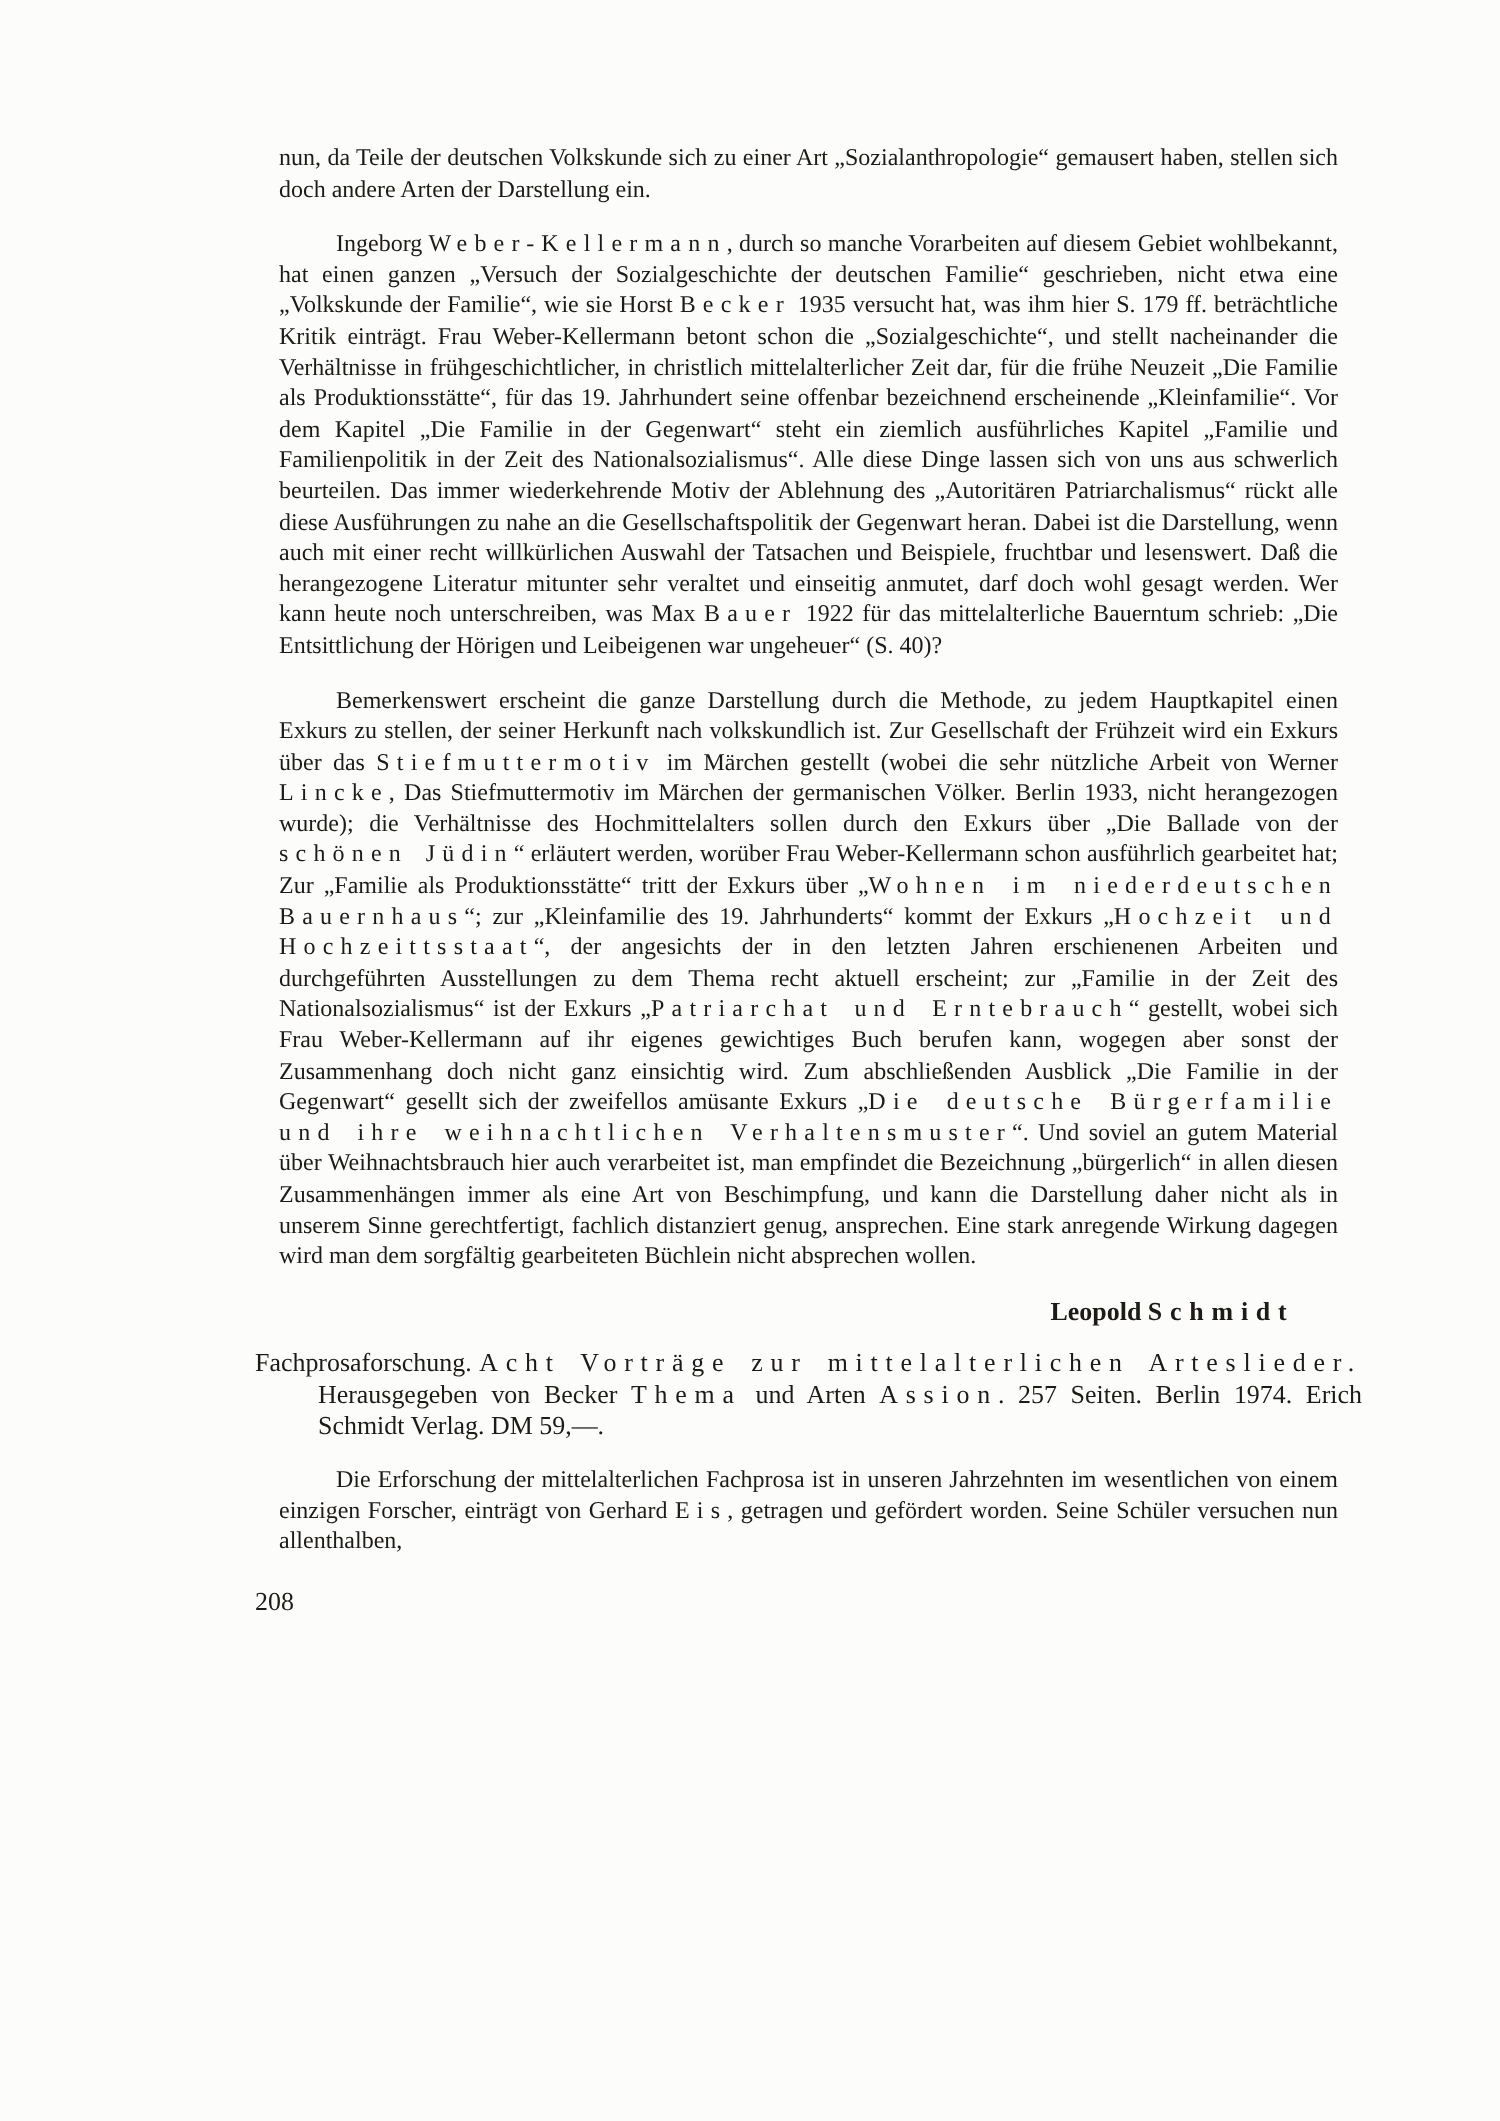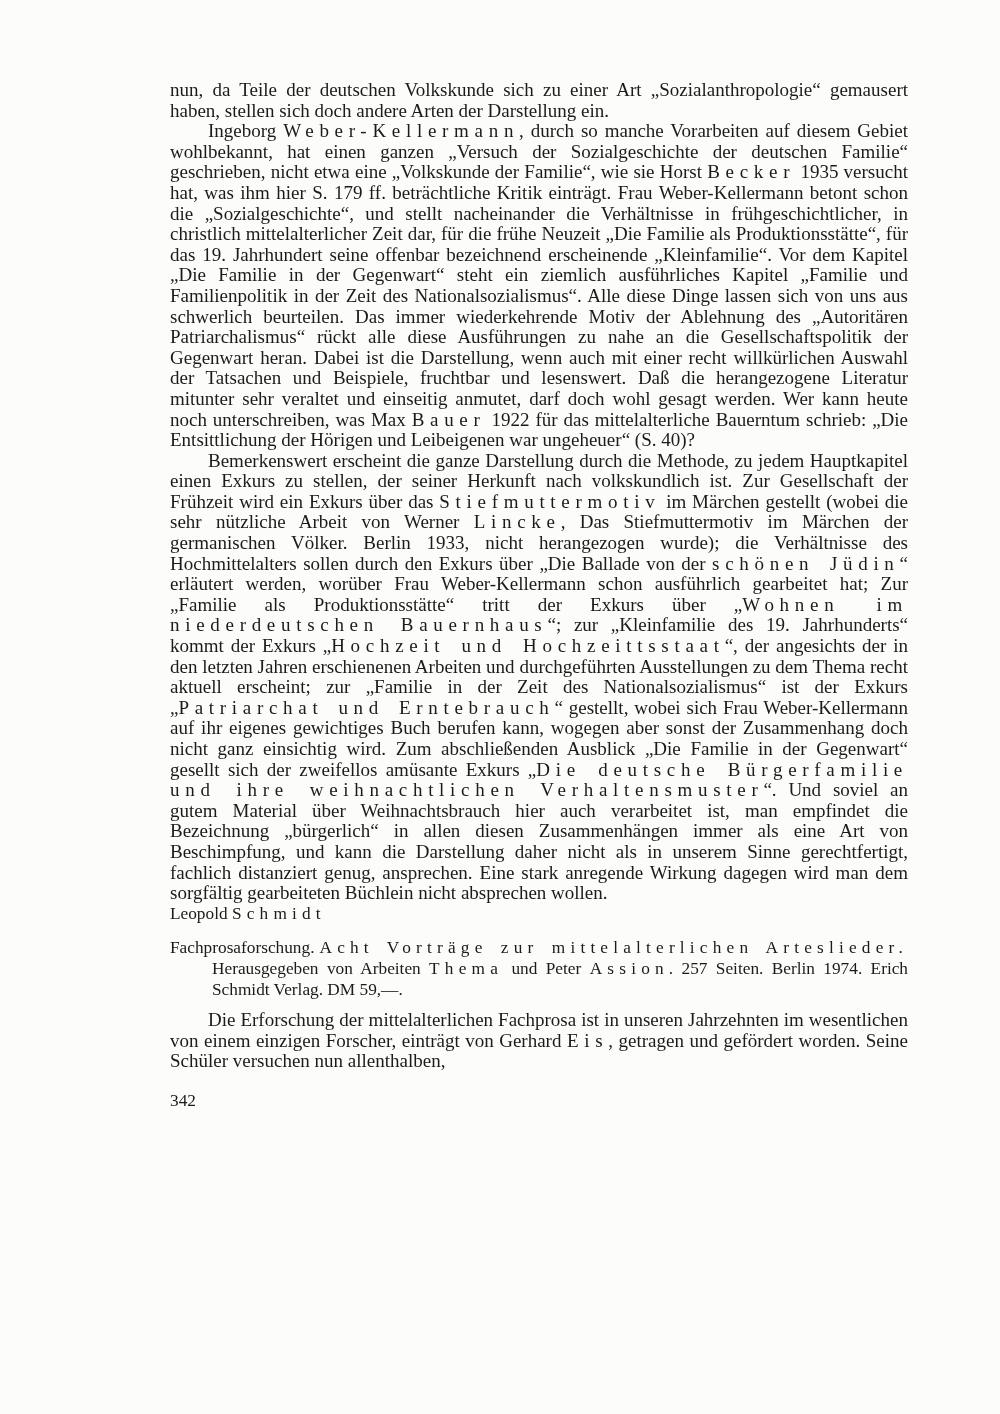--- a/index.html
+++ b/index.html
@@ -16,35 +16,37 @@
     font-family: "Liberation Serif", serif;
     color: #1d1b18;
   }
   .text-block {
     position: absolute;
     left: 170px;
     top: 80px;
     width: 738px;
   }
   .para {
-    margin: 0;
-    font-size: 19px;
+    margin: 16px;
+    font-size: 16px;
     line-height: 20.6px;
     text-align: justify;
     text-indent: 38px;
     hyphens: manual;
   }
   .para.no-indent {
     text-indent: 0;
   }
   .signature {
     margin: 0;
     font-size: 17.3px;
     line-height: 20.6px;
+    text-align: right;
     padding-right: 45px;
+    font-weight: bold;
   }
   .bib-heading {
     margin: 14px 0 10px 0;
     font-size: 17.3px;
     line-height: 20.6px;
     text-align: justify;
     padding-left: 42px;
     text-indent: -42px;
   }
   .page-number {
@@ -67,19 +69,19 @@
   <div class="text-block">
 
     <p class="para no-indent"><span>nun, da Teile der deutschen Volkskunde sich zu einer Art „Sozialanthropologie“ gemausert haben, stellen sich doch andere Arten der Darstellung ein.</span></p>
 
     <p class="para"><span>Ingeborg </span><span class="sperr">Weber-Kellermann</span><span>, durch so manche Vorarbeiten auf diesem Gebiet wohlbekannt, hat einen ganzen „Versuch der Sozialgeschichte der deutschen Familie“ geschrieben, nicht etwa eine „Volkskunde der Familie“, wie sie Horst </span><span class="sperr">Becker</span><span> 1935 versucht hat, was ihm hier S. 179 ff. beträchtliche Kritik einträgt. Frau Weber-Kellermann betont schon die „Sozialgeschichte“, und stellt nacheinander die Verhältnisse in frühgeschichtlicher, in christlich mittelalterlicher Zeit dar, für die frühe Neuzeit „Die Familie als Produktionsstätte“, für das 19. Jahrhundert seine offenbar bezeichnend erscheinende „Kleinfamilie“. Vor dem Kapitel „Die Familie in der Gegenwart“ steht ein ziemlich ausführliches Kapitel „Familie und Familienpolitik in der Zeit des Nationalsozialismus“. Alle diese Dinge lassen sich von uns aus schwerlich beurteilen. Das immer wiederkehrende Motiv der Ablehnung des „Autoritären Patriarchalismus“ rückt alle diese Ausführungen zu nahe an die Gesellschaftspolitik der Gegenwart heran. Dabei ist die Darstellung, wenn auch mit einer recht willkürlichen Auswahl der Tatsachen und Beispiele, fruchtbar und lesenswert. Daß die herangezogene Literatur mitunter sehr veraltet und einseitig anmutet, darf doch wohl gesagt werden. Wer kann heute noch unterschreiben, was Max </span><span class="sperr">Bauer</span><span> 1922 für das mittelalterliche Bauerntum schrieb: „Die Entsittlichung der Hörigen und Leibeigenen war ungeheuer“ (S. 40)?</span></p>
 
     <p class="para"><span>Bemerkenswert erscheint die ganze Darstellung durch die Methode, zu jedem Hauptkapitel einen Exkurs zu stellen, der seiner Herkunft nach volkskundlich ist. Zur Gesellschaft der Frühzeit wird ein Exkurs über das </span><span class="sperr">Stiefmuttermotiv</span><span> im Märchen gestellt (wobei die sehr nützliche Arbeit von Werner </span><span class="sperr">Lincke</span><span>, Das Stiefmuttermotiv im Märchen der germanischen Völker. Berlin 1933, nicht herangezogen wurde); die Verhältnisse des Hochmittelalters sollen durch den Exkurs über „Die Ballade von der </span><span class="sperr">schönen Jüdin</span><span>“ erläutert werden, worüber Frau Weber-Kellermann schon ausführlich gearbeitet hat; Zur „Familie als Produktionsstätte“ tritt der Exkurs über „</span><span class="sperr">Wohnen im niederdeutschen Bauernhaus</span><span>“; zur „Kleinfamilie des 19. Jahrhunderts“ kommt der Exkurs „</span><span class="sperr">Hochzeit und Hochzeittsstaat</span><span>“, der angesichts der in den letzten Jahren erschienenen Arbeiten und durchgeführten Ausstellungen zu dem Thema recht aktuell erscheint; zur „Familie in der Zeit des Nationalsozialismus“ ist der Exkurs „</span><span class="sperr">Patriarchat und Erntebrauch</span><span>“ gestellt, wobei sich Frau Weber-Kellermann auf ihr eigenes gewichtiges Buch berufen kann, wogegen aber sonst der Zusammenhang doch nicht ganz einsichtig wird. Zum abschließenden Ausblick „Die Familie in der Gegenwart“ gesellt sich der zweifellos amüsante Exkurs „</span><span class="sperr">Die deutsche Bürgerfamilie und ihre weihnachtlichen Verhaltensmuster</span><span>“. Und soviel an gutem Material über Weihnachtsbrauch hier auch verarbeitet ist, man empfindet die Bezeichnung „bürgerlich“ in allen diesen Zusammenhängen immer als eine Art von Beschimpfung, und kann die Darstellung daher nicht als in unserem Sinne gerechtfertigt, fachlich distanziert genug, ansprechen. Eine stark anregende Wirkung dagegen wird man dem sorgfältig gearbeiteten Büchlein nicht absprechen wollen.</span></p>
 
     <p class="signature"><span>Leopold </span><span class="sperr">Schmidt</span></p>
 
-    <p class="bib-heading"><span class="bold">Fachprosaforschung. </span><span class="sperr">Acht Vorträge zur mittelalterlichen Arteslieder.</span><span> Herausgegeben von Arbeiten </span><span class="sperr">Thema</span><span> und Peter </span><span class="sperr">Assion</span><span>. 257 Seiten. Berlin 1974. Erich Schmidt Verlag. DM 59,—.</span></p>
+    <p class="bib-heading"><span class="bold">Fachprosaforschung. </span><span class="sperr">Acht Vorträge zur mittelalterlichen Arteslieder.</span><span> Herausgegeben von Becker </span><span class="sperr">Thema</span><span> und Arten </span><span class="sperr">Assion</span><span>. 257 Seiten. Berlin 1974. Erich Schmidt Verlag. DM 59,—.</span></p>
 
     <p class="para"><span>Die Erforschung der mittelalterlichen Fachprosa ist in unseren Jahrzehnten im wesentlichen von einem einzigen Forscher, einträgt von Gerhard </span><span class="sperr">Eis</span><span>, getragen und gefördert worden. Seine Schüler versuchen nun allenthalben,</span></p>
 
-    <div class="page-number">342</div>
+    <div class="page-number">208</div>
   </div>
 </div>
 
 </body></html>

